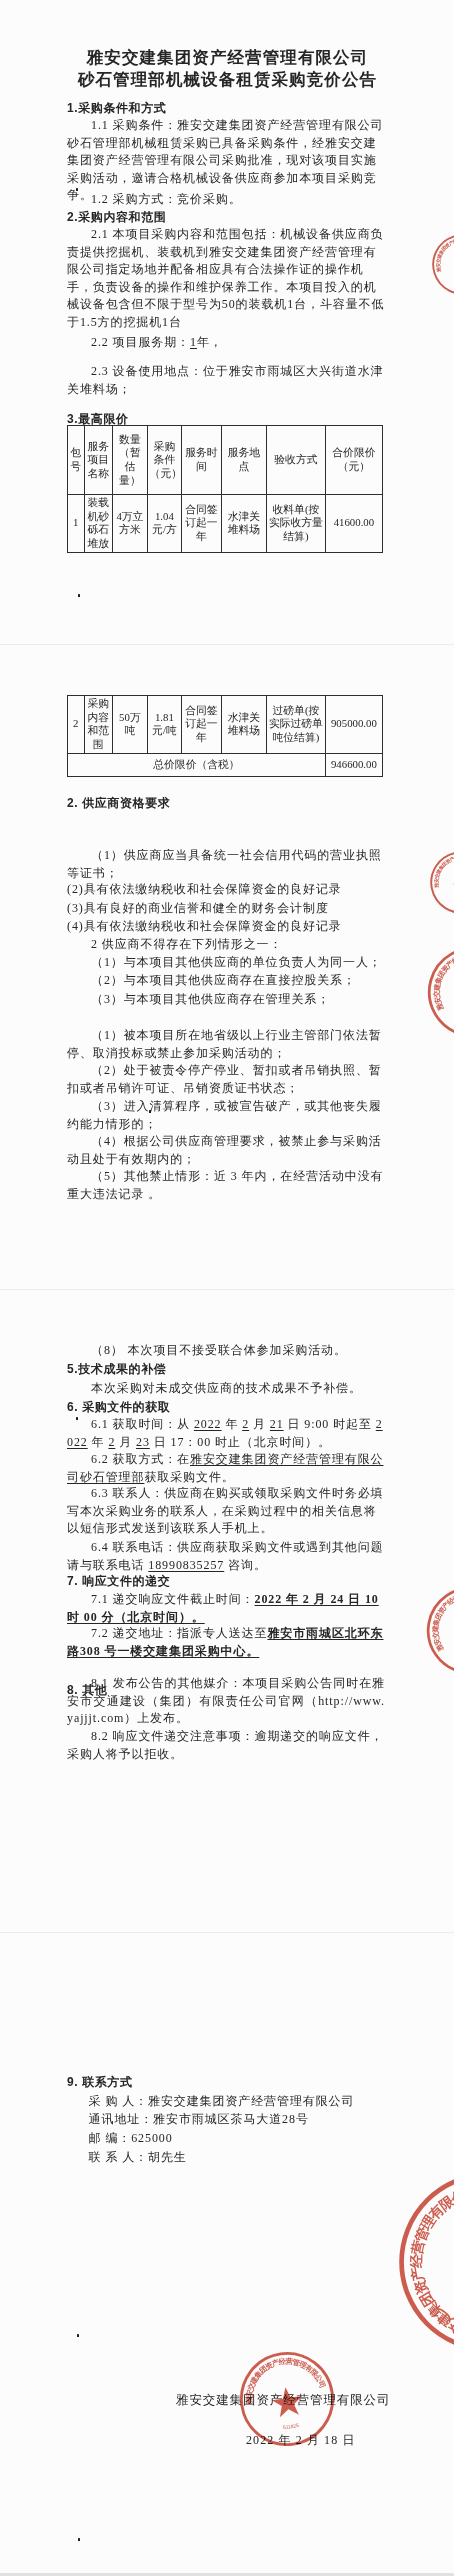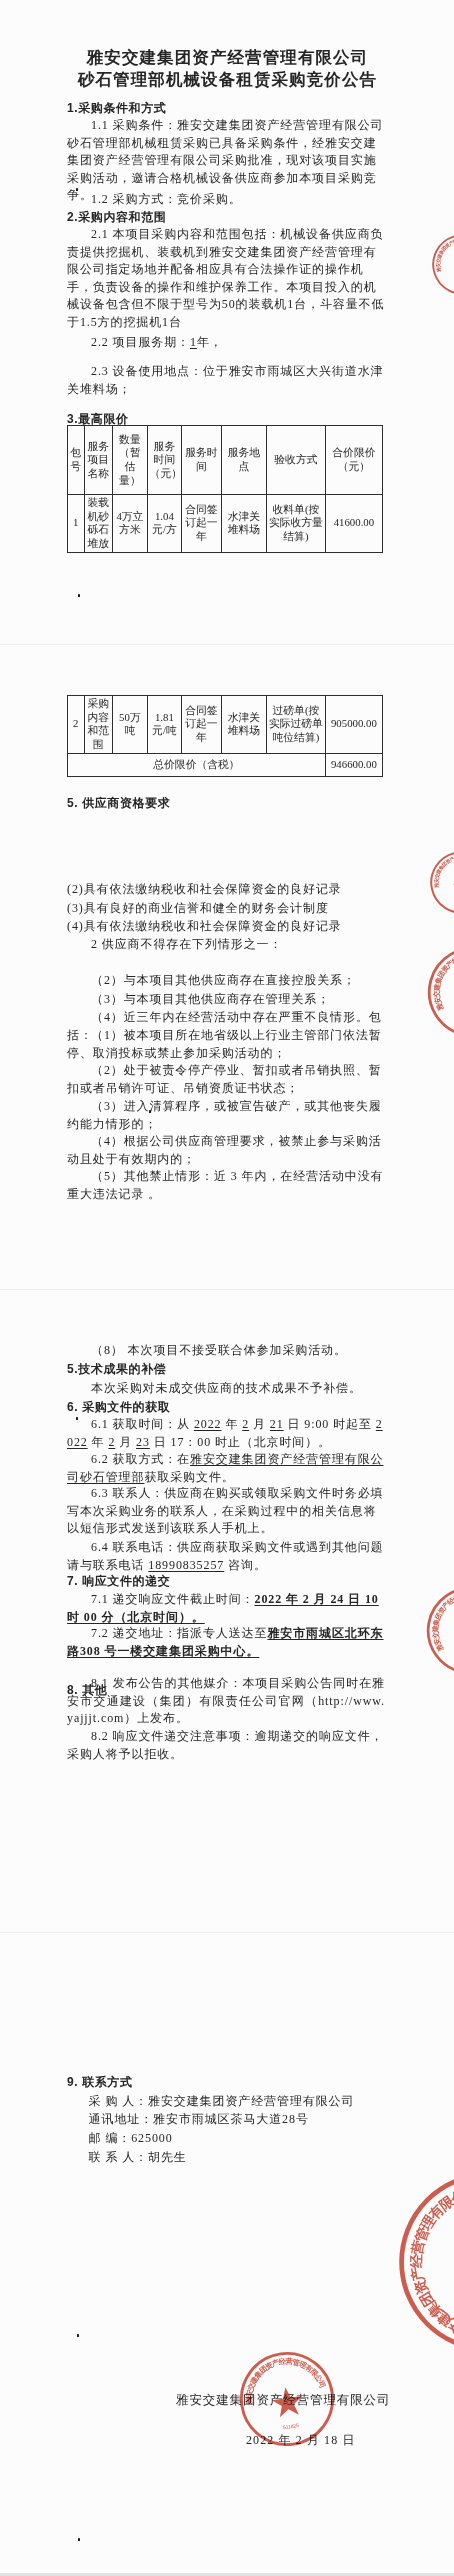--- a/index.html
+++ b/index.html
@@ -67,21 +67,21 @@
         <col style="width:40px">
         <col style="width:45px">
         <col style="width:59px">
         <col style="width:57px">
       </colgroup>
     <tbody>
         <tr style="height:69px">
       <td>包号</td>
       <td>服务项目名称</td>
       <td>数量（暂估量）</td>
-      <td>服务时间（元）</td>
+      <td>采购条件（元）</td>
       <td>服务时间</td>
       <td>服务地点</td>
       <td>验收方式</td>
       <td>合价限价（元）</td>
     </tr>
     <tr style="height:57px">
       <td>1</td>
       <td>装载机砂砾石堆放</td>
       <td>4万立方米</td>
       <td>1.04元/方</td>
@@ -115,28 +115,29 @@
       <td>过磅单(按实际过磅单吨位结算)</td>
       <td>905000.00</td>
     </tr>
     <tr style="height:23px">
       <td colspan="7">总价限价（含税）</td>
       <td>946600.00</td>
     </tr>
   </tbody>
     </table>
 
-  <div class="b hd" style="top:795px">5. 供应商资格要求</div>
+  <div class="b hd" style="top:795px">2. 供应商资格要求</div>
+  <div class="b ind" style="top:847px">（1）供应商应当具备统一社会信用代码的营业执照等证书；</div>
   <div class="b" style="top:881px">(2)具有依法缴纳税收和社会保障资金的良好记录</div>
   <div class="b" style="top:900px">(3)具有良好的商业信誉和健全的财务会计制度</div>
   <div class="b" style="top:918px">(4)具有依法缴纳税收和社会保障资金的良好记录</div>
   <div class="b ind" style="top:936px">2 供应商不得存在下列情形之一：</div>
+  <div class="b ind" style="top:954px">（1）与本项目其他供应商的单位负责人为同一人；</div>
   <div class="b ind" style="top:972px">（2）与本项目其他供应商存在直接控股关系；</div>
   <div class="b ind" style="top:991px">（3）与本项目其他供应商存在管理关系；</div>
-  <div class="b ind" style="top:1009px">（4）近三年内在经营活动中存在严重不良情形。包括：</div>
   <div class="b ind" style="top:1027px">（1）被本项目所在地省级以上行业主管部门依法暂停、取消投标或禁止参加采购活动的；</div>
   <div class="b ind" style="top:1062px">（2）处于被责令停产停业、暂扣或者吊销执照、暂扣或者吊销许可证、吊销资质证书状态；</div>
   <div class="b ind" style="top:1098px">（3）进入清算程序，或被宣告破产，或其他丧失履约能力情形的；</div>
   <div class="b ind" style="top:1133px">（4）根据公司供应商管理要求，被禁止参与采购活动且处于有效期内的；</div>
   <div class="b ind" style="top:1168px">（5）其他禁止情形：近 3 年内，在经营活动中没有重大违法记录 。</div>
   <div class="b ind" style="top:1342px">（8） 本次项目不接受联合体参加采购活动。</div>
 
   <div class="b hd" style="top:1361px">5.技术成果的补偿</div>
   <div class="b ind" style="top:1380px">本次采购对未成交供应商的技术成果不予补偿。</div>
 

